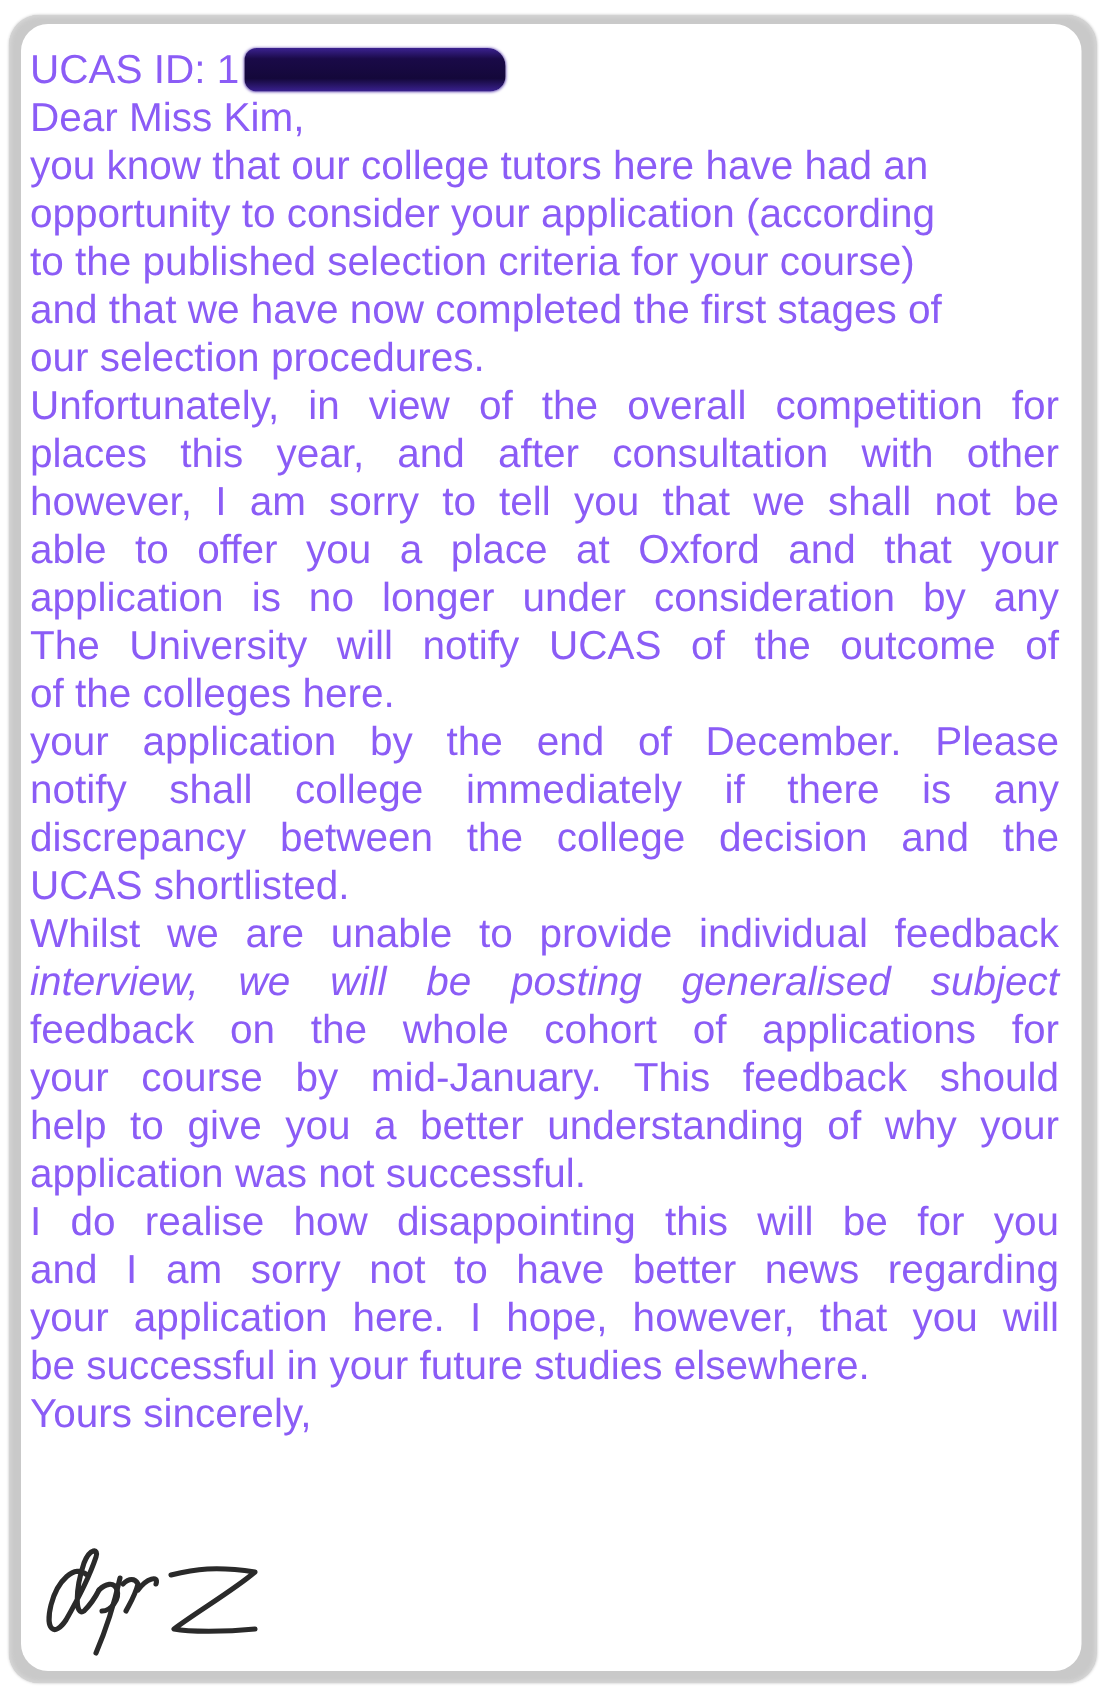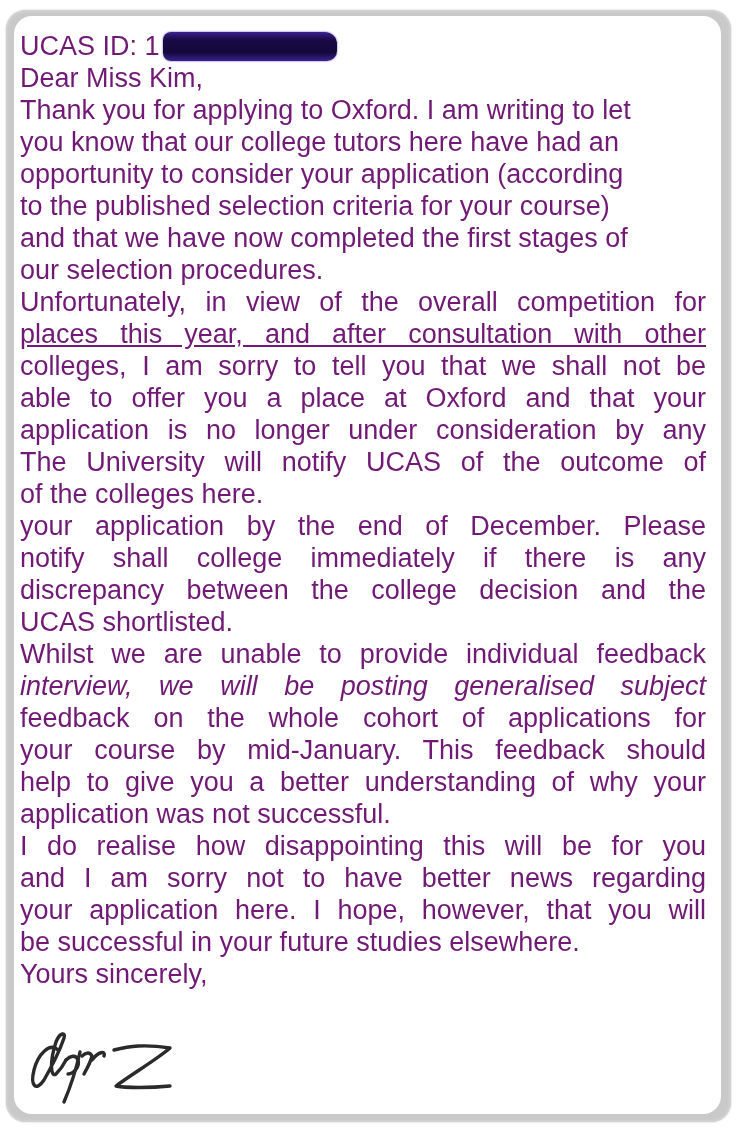--- a/index.html
+++ b/index.html
@@ -31,21 +31,21 @@
     width: 707px;
     height: 1098px;
     background: #ffffff;
     border-radius: 18px;
   }
   .letter {
     position: absolute;
     left: 20px;
     top: 30px;
     width: 686px;
-    color: #701a75;
+    color: #8b5cf6;
     font-size: 27px;
     line-height: 32px;
   }
   .line {
     display: block;
     height: 32px;
     white-space: nowrap;
     transform-origin: left top;
   }
   .line.justify {
@@ -78,29 +78,28 @@
 </head>
 <body>
 
 <div class="frame"></div>
 <div class="card"></div>
 
 <div class="letter">
   <div class="line"><span class="txt">UCAS ID: 1</span></div>
   <div class="line"><span class="txt">Dear Miss Kim,</span></div>
   <div id="body-lines">
-      <div class="line"><span class="txt">Thank you for applying to Oxford. I am writing to let</span></div>
       <div class="line"><span class="txt">you know that our college tutors here have had an</span></div>
       <div class="line"><span class="txt">opportunity to consider your application (according</span></div>
       <div class="line"><span class="txt">to the published selection criteria for your course)</span></div>
       <div class="line"><span class="txt">and that we have now completed the first stages of</span></div>
       <div class="line"><span class="txt">our selection procedures.</span></div>
       <div class="line justify" style="width: 686px;"><span class="txt" style="display: inline;">Unfortunately, in view of the overall competition for</span></div>
-      <div class="line justify" style="width: 686px; text-decoration: underline;"><span class="txt" style="display: inline;">places this year, and after consultation with other</span></div>
-      <div class="line justify" style="width: 686px;"><span class="txt" style="display: inline;">colleges, I am sorry to tell you that we shall not be</span></div>
+      <div class="line justify" style="width: 686px;"><span class="txt" style="display: inline;">places this year, and after consultation with other</span></div>
+      <div class="line justify" style="width: 686px;"><span class="txt" style="display: inline;">however, I am sorry to tell you that we shall not be</span></div>
       <div class="line justify" style="width: 686px;"><span class="txt" style="display: inline;">able to offer you a place at Oxford and that your</span></div>
       <div class="line justify" style="width: 686px;"><span class="txt" style="display: inline;">application is no longer under consideration by any</span></div>
       <div class="line justify" style="width: 686px;"><span class="txt" style="display: inline;">The University will notify UCAS of the outcome of</span></div>
       <div class="line"><span class="txt">of the colleges here.</span></div>
       <div class="line justify" style="width: 686px;"><span class="txt" style="display: inline;">your application by the end of December. Please</span></div>
       <div class="line justify" style="width: 686px;"><span class="txt" style="display: inline;">notify shall college immediately if there is any</span></div>
       <div class="line justify" style="width: 686px;"><span class="txt" style="display: inline;">discrepancy between the college decision and the</span></div>
       <div class="line"><span class="txt">UCAS shortlisted.</span></div>
       <div class="line justify" style="width: 686px;"><span class="txt" style="display: inline;">Whilst we are unable to provide individual feedback</span></div>
       <div class="line justify" style="width: 686px; font-style: italic;"><span class="txt" style="display: inline;">interview, we will be posting generalised subject</span></div>

